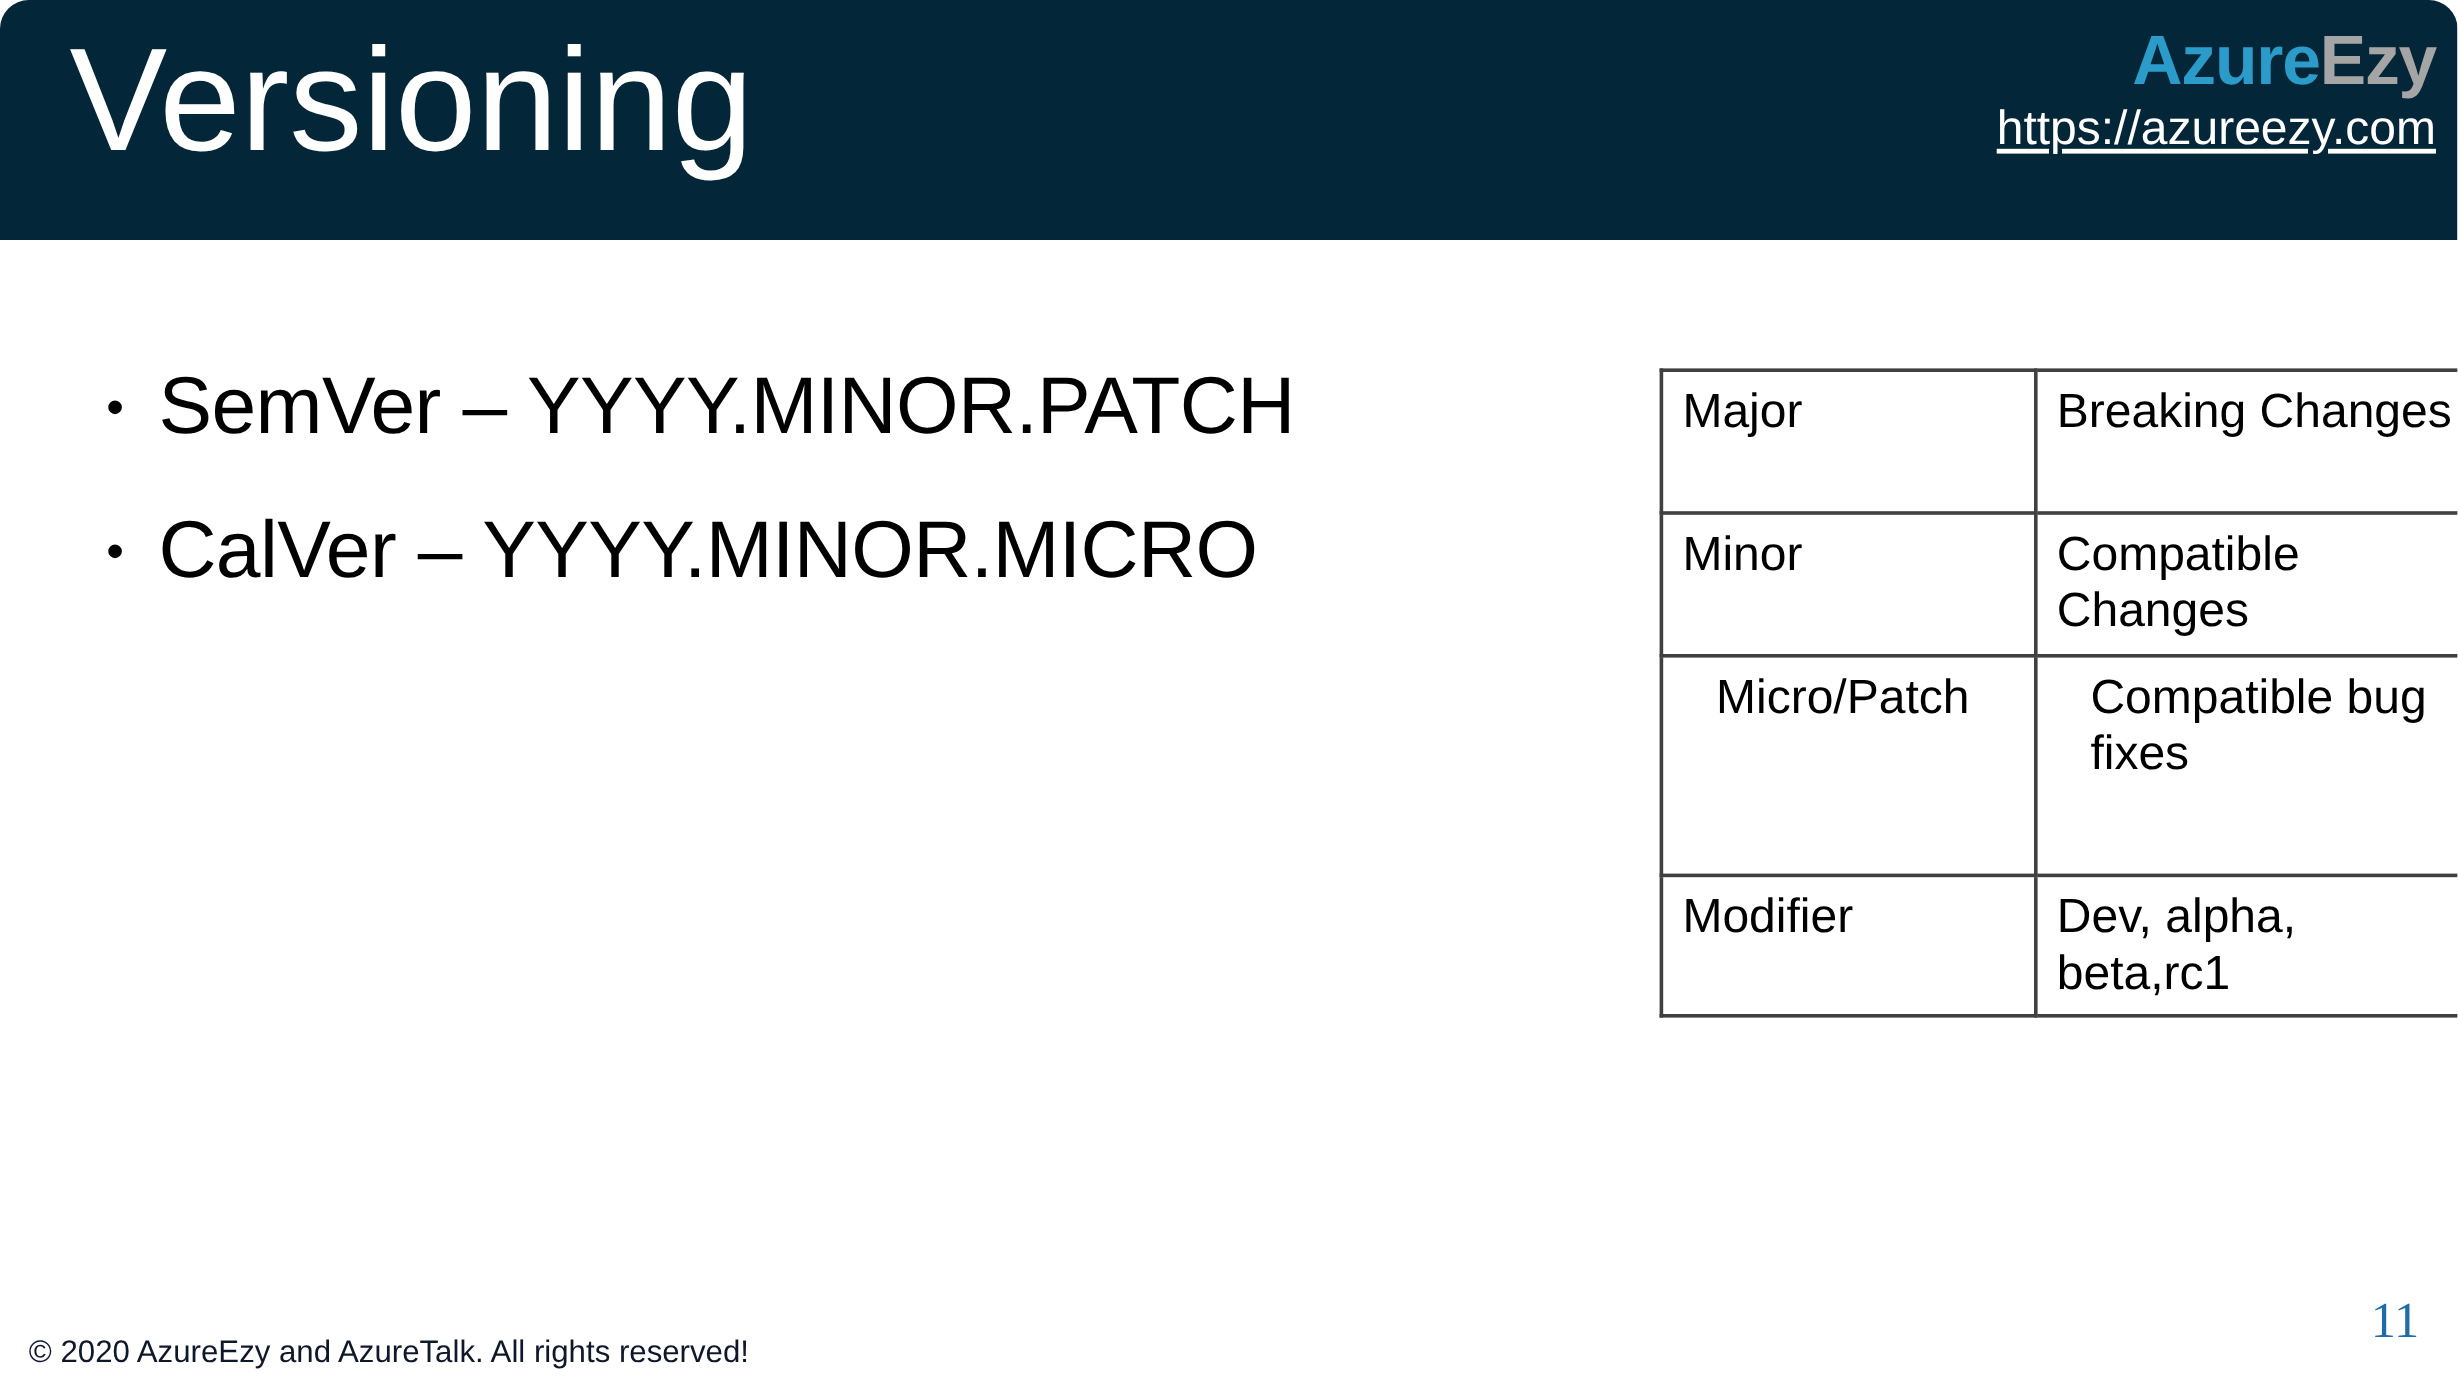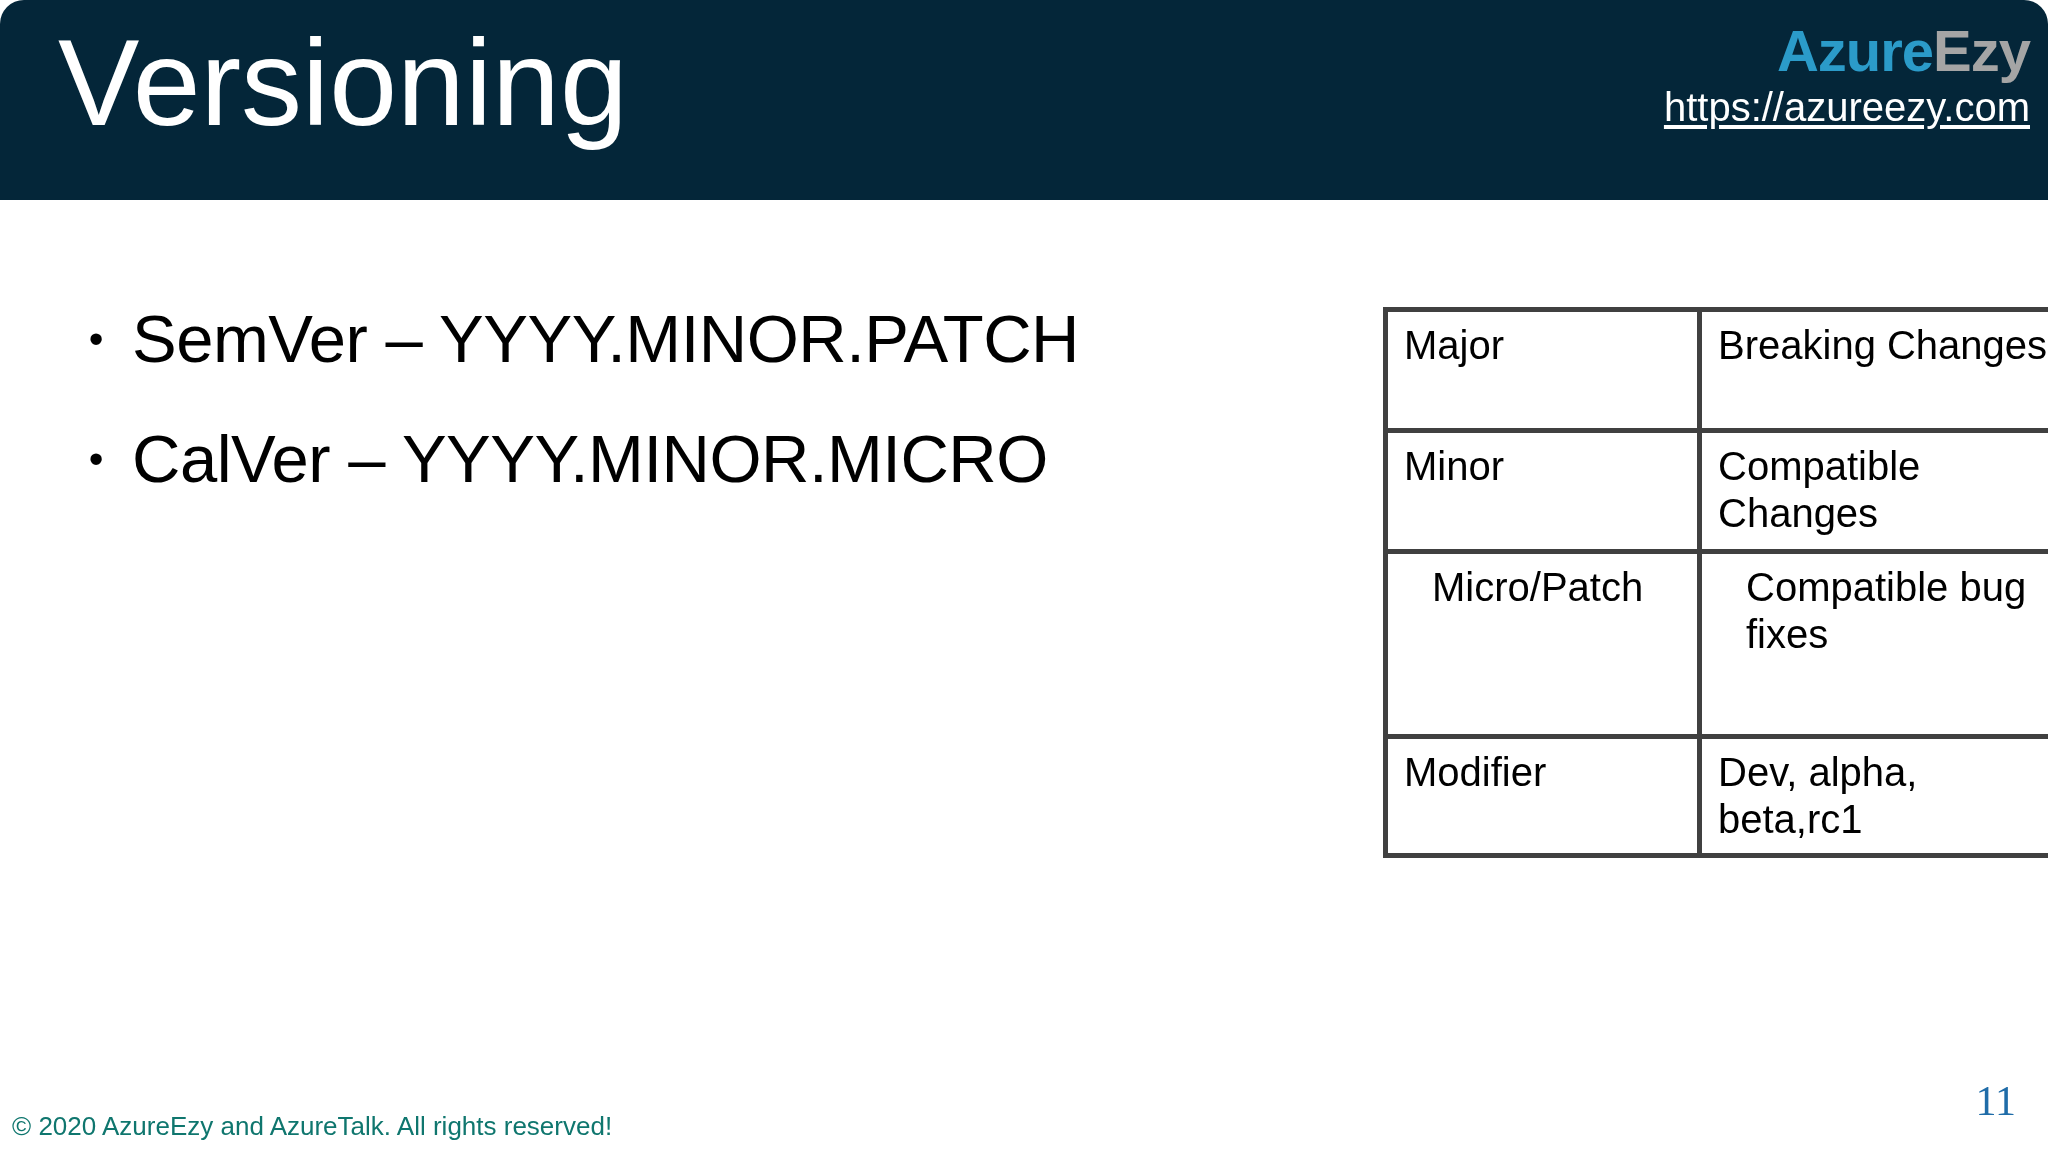--- a/index.html
+++ b/index.html
@@ -97,42 +97,42 @@
   
   .version-table {
     position: absolute;
     left: 1383px;
     top: 307px;
     width: 621px;
     border-collapse: collapse;
     table-layout: fixed;
   }
   .version-table td {
-    border: 5px solid #404040;
+    border: 3px solid #404040;
     vertical-align: top;
     padding: 10px 14px 10px 16px;
     font-size: 40px;
     line-height: 1.18;
     color: #000000;
   }
   .version-table td.col-term  { width: 279px; }
   .version-table td.col-desc  { width: 342px; }
   .row-major   td { height: 96px; }
   .row-minor   td { height: 96px; }
   .row-micro   td { height: 160px; padding-left: 44px; }
   .row-mod     td { height: 87px; }
 
   
   .footer-copyright {
     position: absolute;
-    left: 12px;
+    left: 24px;
     bottom: 10px;
     font-size: 26px;
     line-height: 1.2;
-    color: #0f766e;
+    color: #0f172a;
     white-space: nowrap;
   }
   .page-number {
     position: absolute;
     right: 32px;
     bottom: 30px;
     font-family: Liberation Serif, serif;
     font-size: 42px;
     line-height: 1.0;
     color: #1f6ca8;

